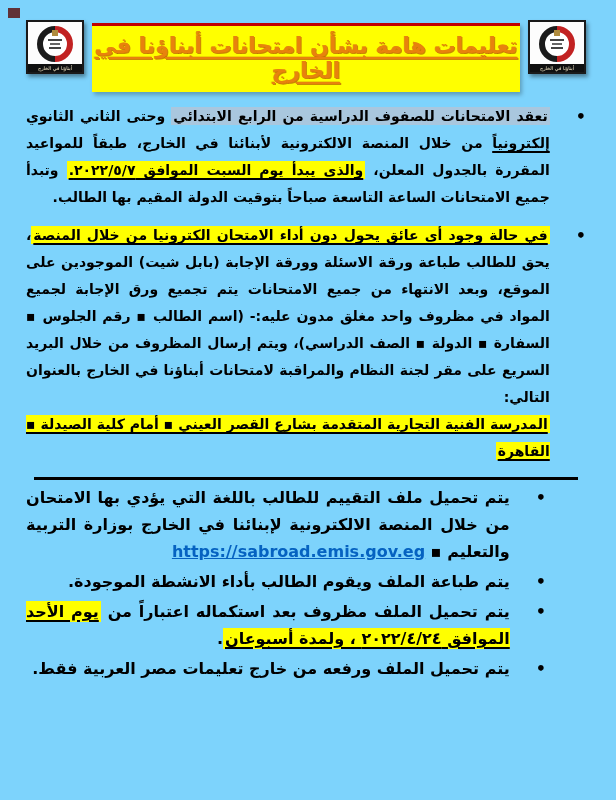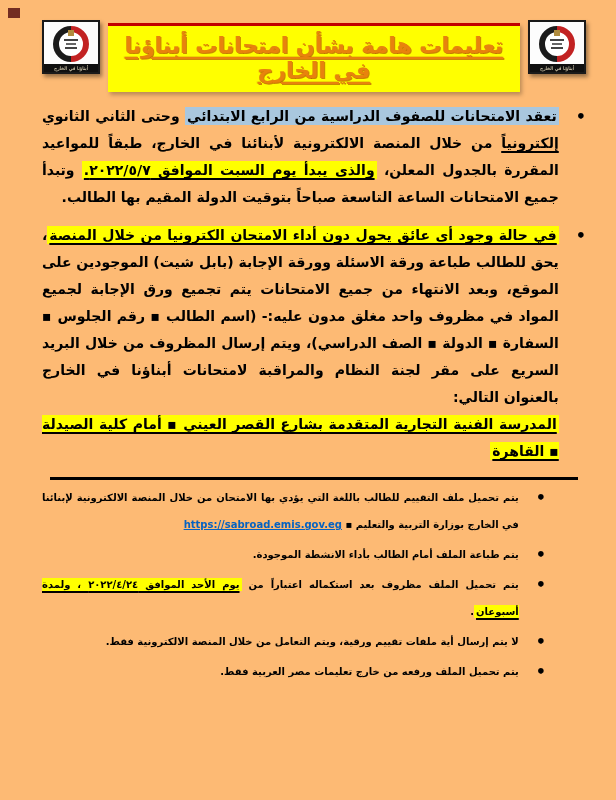--- a/index.html
+++ b/index.html
@@ -1,24 +1,24 @@
 <!DOCTYPE html>
 <html lang="ar" style="--hl-yellow: #FFFF00; --title-color: #E8820D; --link-color: #0562C1;"><head>
 <meta charset="utf-8">
 <style>
   html,body{margin:0;padding:0;background:#ffffff;}
   .page{
     position:relative;
     width:616px;height:800px;
     box-sizing:border-box;
     overflow:hidden;
-    background:#fdba74;
+    background:#7dd3fc;
     font-family:"DejaVu Sans", sans-serif;
     direction:rtl;
-    padding:14px 30px 0 42px;
+    padding:14px 30px 0 26px;
     color:#000;
   }
   .artifact{position:absolute;top:8px;left:8px;width:12px;height:10px;background:#5a1414;opacity:.85;}
   
   .header{display:flex;align-items:flex-start;gap:8px;margin-top:6px;}
   .logo{
     width:58px;height:54px;flex:0 0 auto;
     background:#fdfdfd;border:2px solid #1a1a1a;box-sizing:border-box;
     display:flex;flex-direction:column;
     box-shadow:2px 3px 4px rgba(0,0,0,.4);
@@ -37,26 +37,26 @@
   .title-text{
     color:var(--title-color,#E8820D);
     font-size:22px;font-weight:bold;
     text-decoration:underline;
     text-decoration-thickness:2px;
     text-underline-offset:4px;
     text-shadow:1px 1px 0 rgba(160,40,0,.55), -0.5px -0.5px 0 rgba(160,40,0,.35);
     letter-spacing:-0.5px;
   }
   
-  .b{display:flex;gap:17px;margin-top:11px;}
+  .b{display:flex;gap:26px;margin-top:11px;}
   .b .dot{flex:0 0 auto;font-size:16px;line-height:27px;font-weight:bold;}
   .b .dot::before{content:"•";}
   .b .tx{flex:1;text-align:justify;font-size:14px;font-weight:bold;line-height:27px;}
   .sub{margin-right:40px;margin-top:3px;}
-  .sub .tx{font-size:10px;}
+  .sub .tx{font-size:16px;}
   .hl{padding:1px 2px;}
   .ul{text-decoration:underline;text-decoration-thickness:1.5px;text-underline-offset:3px;}
   a.link{color:var(--link-color,#0562C1);text-decoration:underline;font-weight:bold;}
   .rule{height:3px;background:#000;margin:12px 8px 4px 8px;}
 </style>
 </head>
 <body>
 
 <div class="page">
   <div class="artifact"></div>
@@ -109,28 +109,24 @@
 
   <div class="rule"></div>
 
 
   <div class="b sub">
     <span class="dot"></span>
     <div class="tx"><span>يتم تحميل ملف التقييم للطالب باللغة التي يؤدي بها الامتحان من خلال المنصة الالكترونية لإبنائنا في الخارج بوزارة التربية والتعليم ▪ </span><a class="link" dir="ltr" href="#">https://sabroad.emis.gov.eg</a></div>
   </div>
   <div class="b sub">
     <span class="dot"></span>
-    <div class="tx"><span>يتم طباعة الملف أمام الطالب بأداء الانشطة الموجودة.</span></div>
+    <div class="tx"><span>يتم طباعة الملف ويقوم الطالب بأداء الانشطة الموجودة.</span></div>
   </div>
   <div class="b sub">
     <span class="dot"></span>
     <div class="tx"><span>يتم تحميل الملف مظروف بعد استكماله اعتباراً من </span><span class="hl ul" style="background-color: rgb(255, 255, 0);">يوم الأحد الموافق ٢٠٢٢/٤/٢٤ ، ولمدة أسبوعان</span><span>.</span></div>
-  </div>
-  <div class="b sub">
-    <span class="dot"></span>
-    <div class="tx"><span>لا يتم إرسال أية ملفات تقييم ورقية، ويتم التعامل من خلال المنصة الالكترونية فقط.</span></div>
   </div>
   <div class="b sub">
     <span class="dot"></span>
     <div class="tx"><span>يتم تحميل الملف ورفعه من خارج تعليمات مصر العربية فقط.</span></div>
   </div>
 
 </div>
 
 </body></html>

